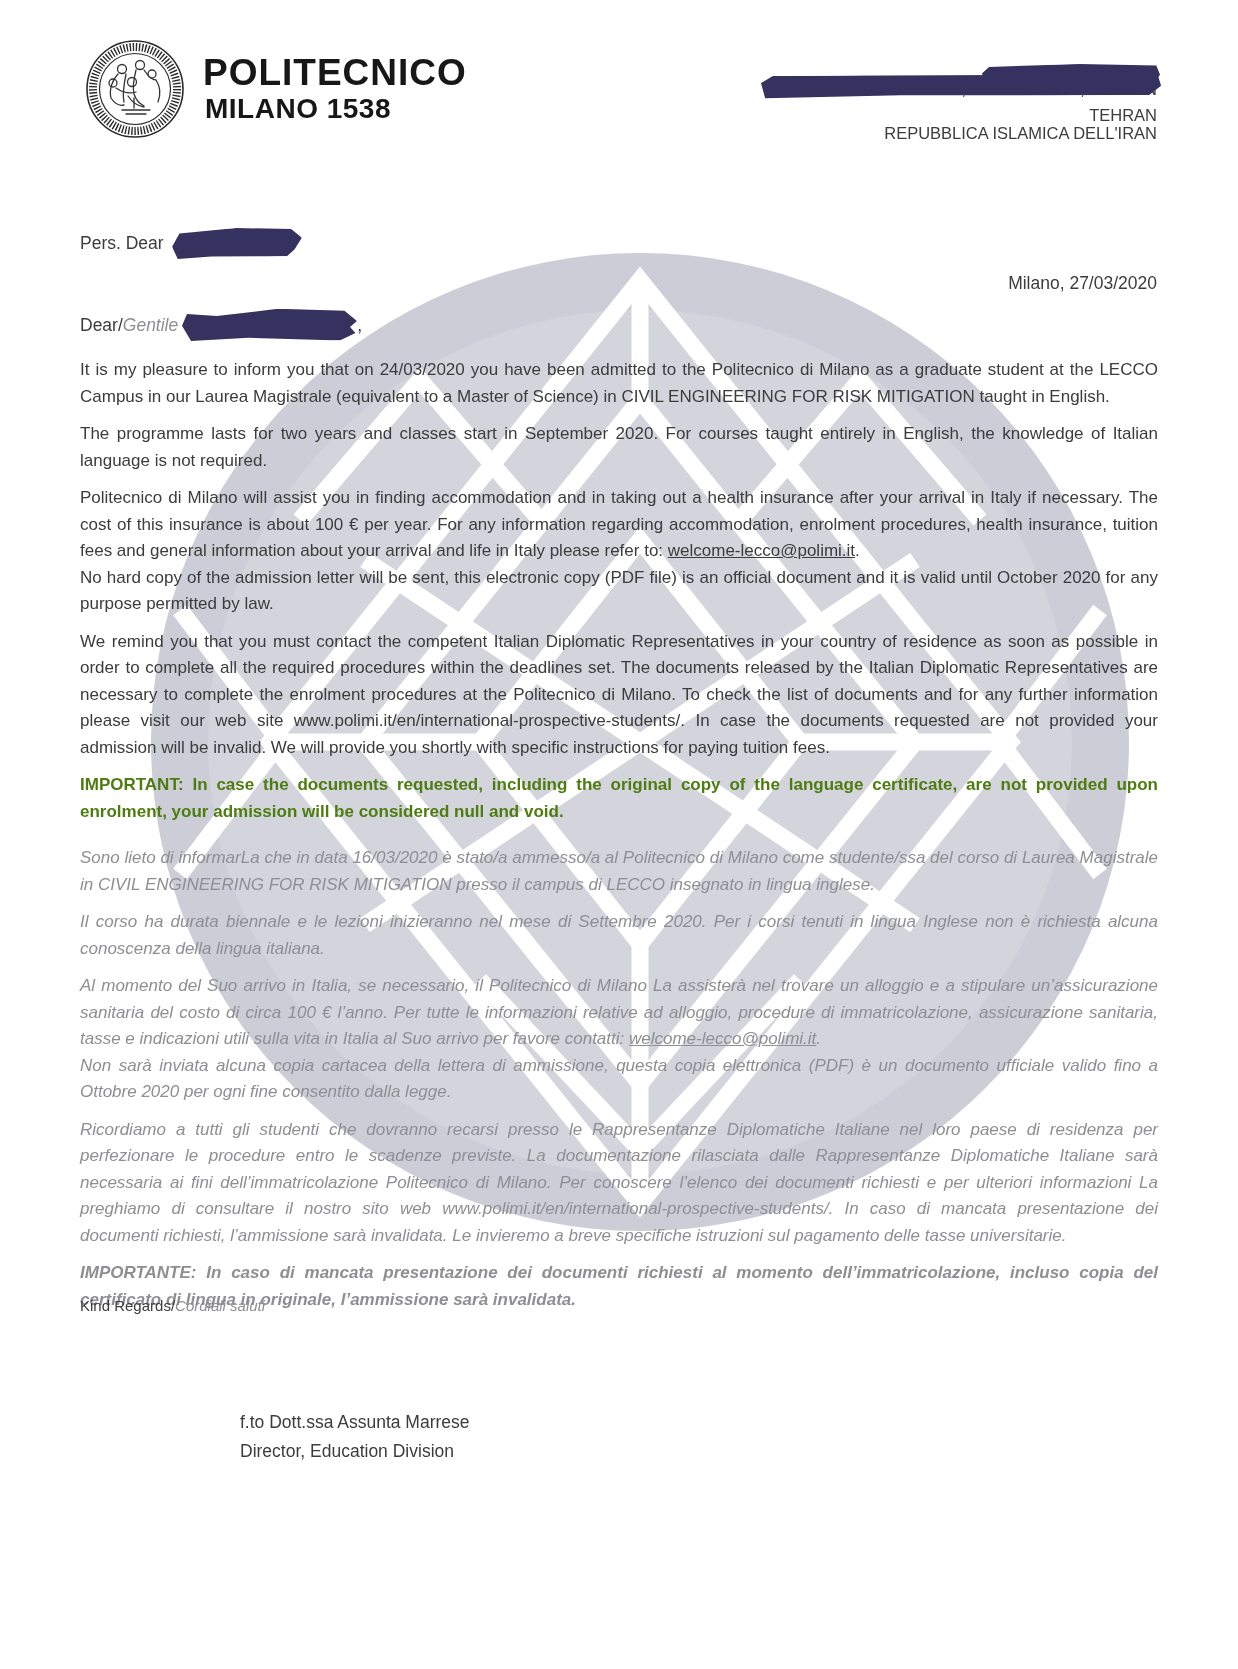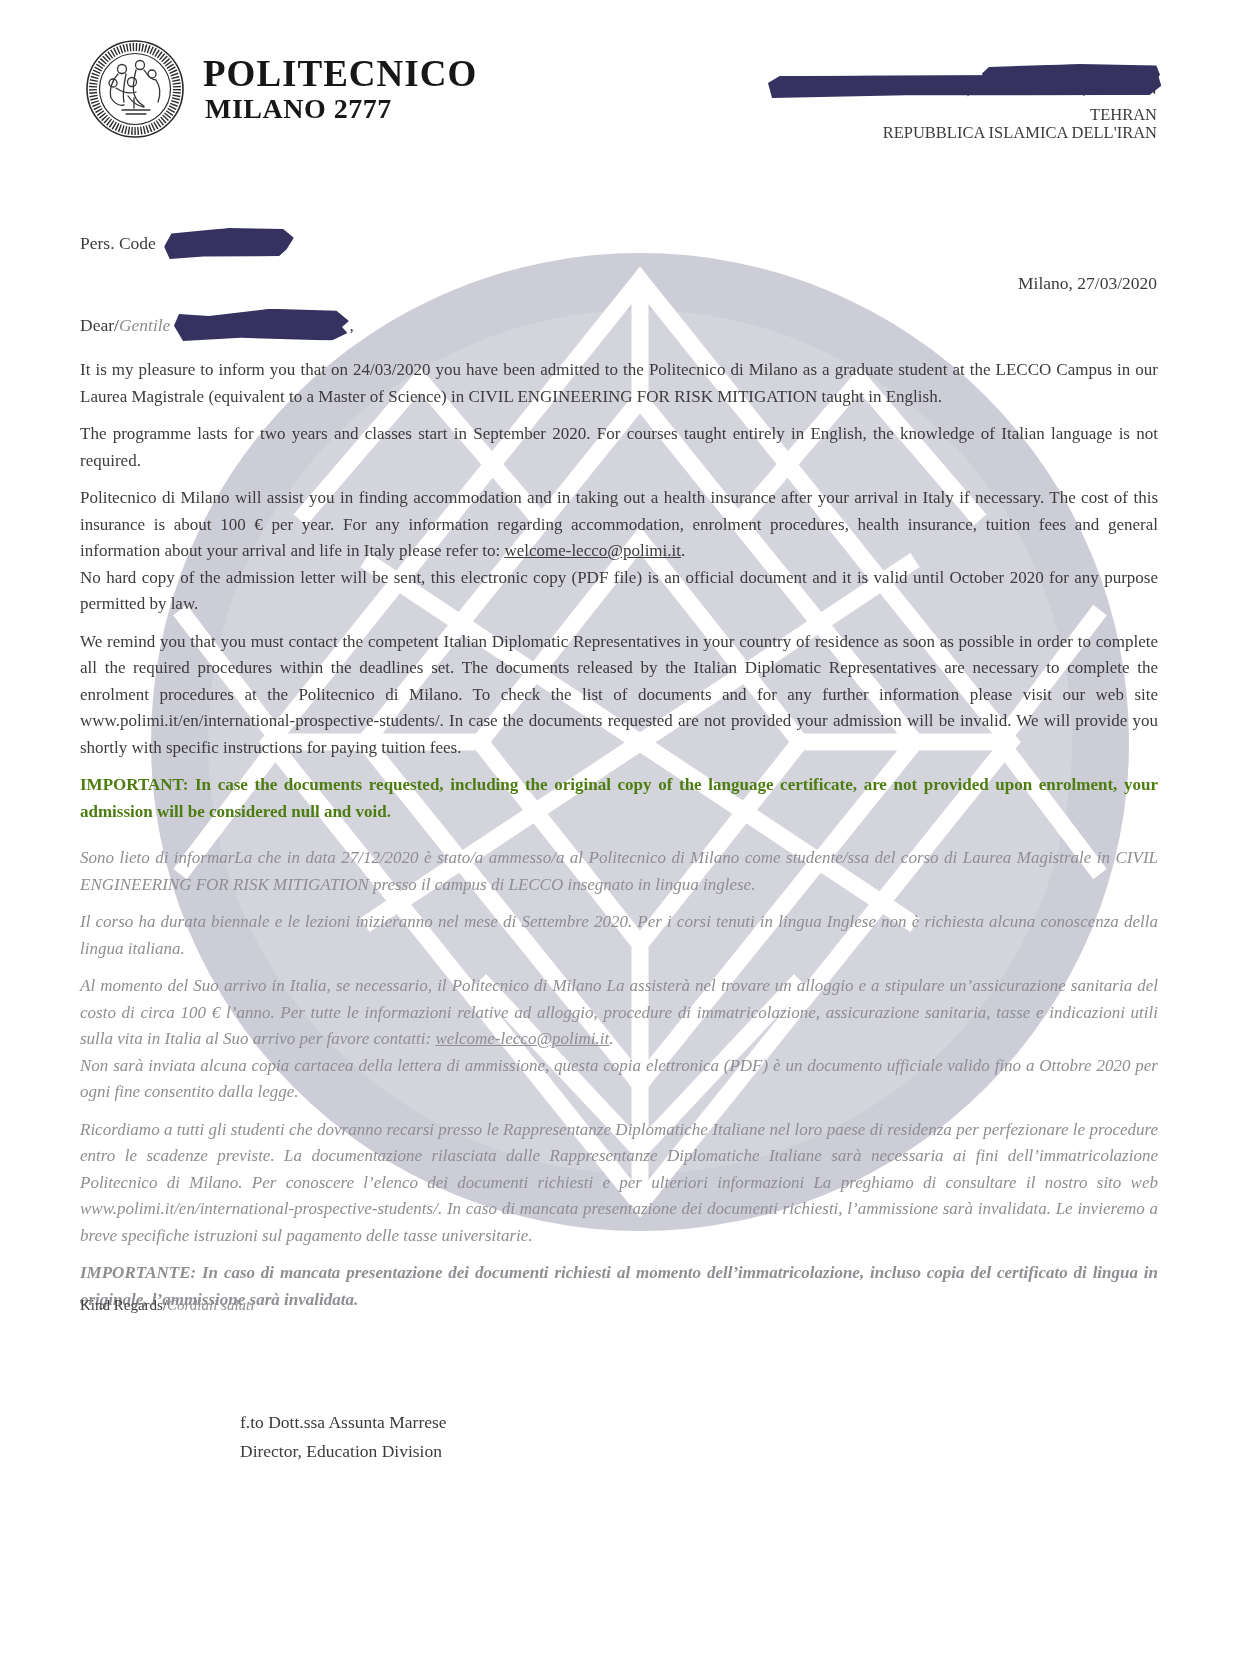--- a/index.html
+++ b/index.html
@@ -1,21 +1,21 @@
 <!DOCTYPE html>
 <html><head>
 <meta charset="utf-8">
 <style>
   html,body{margin:0;padding:0;background:#ffffff;}
   .page{
     position:relative;
     width:1238px;height:1669px;
     background:#ffffff;
     overflow:hidden;
-    font-family:Liberation Serif, serif;
+    font-family:Liberation Sans, sans-serif;
     color:#3c3c3c;
   }
   
   .watermark{position:absolute;left:0;top:0;width:1238px;height:1669px;pointer-events:none;}
   
   .seal{position:absolute;left:82px;top:36px;width:106px;height:106px;}
   .logo-title{position:absolute;left:203px;top:52px;font-size:37px;font-weight:700;letter-spacing:1px;color:#171717;}
   .logo-subtitle{position:absolute;left:205px;top:93px;font-size:28px;font-weight:700;letter-spacing:.5px;color:#171717;}
   
   .address{position:absolute;right:81px;top:62px;text-align:right;font-size:16.5px;line-height:18px;color:#3c3c3c;}
@@ -106,53 +106,53 @@
       <path d="M44,38 C42,48 40,58 42,66"></path>
       <path d="M54,34 C52,42 50,50 52,58 C54,64 58,68 62,70"></path>
       <path d="M62,34 C66,40 70,44 74,44 C78,50 79,58 76,66"></path>
       <path d="M34,52 C40,56 48,58 54,56"></path>
       <path d="M46,60 C50,66 56,70 62,71"></path>
       <path d="M40,74 L68,74 M44,78 L64,78"></path>
       <path d="M52,62 L52,72"></path>
     </g>
   </svg>
   <div class="logo-title">POLITECNICO</div>
-  <div class="logo-subtitle">MILANO 2777</div>
+  <div class="logo-subtitle">MILANO 1538</div>
 
   <div class="address">
     <div class="addr-line">
       <span class="redact addr-bar1"></span>
     </div>
     <div class="addr-line addr-line2">
       <span class="addr-peek">
         <span>AZADI STREET, SADEGHI AVE, TEHRAN</span>
         <span class="redact addr-bar2"></span>
       </span>
     </div>
     <div class="addr-line">TEHRAN</div>
     <div class="addr-line">REPUBBLICA ISLAMICA DELL'IRAN</div>
   </div>
 
   <div class="pers-code">
-    <span>Pers. Code</span><span class="redact pers-bar"></span>
+    <span>Pers. Dear</span><span class="redact pers-bar"></span>
   </div>
 
   <div class="dateline">Milano, 27/03/2020</div>
 
   <div class="salutation">
     <span>Dear/</span><span class="it-inline">Gentile</span><span class="redact dear-bar"></span><span>,</span>
   </div>
 
   <div class="letter-body">
       <p class="para en"><span>It is my pleasure to inform you that on 24/03/2020 you have been admitted to the Politecnico di Milano as a graduate student at the LECCO Campus in our Laurea Magistrale (equivalent to a  Master of Science)  in CIVIL ENGINEERING FOR RISK MITIGATION taught in English.</span></p>
       <p class="para en"><span>The programme lasts for two years and  classes start  in September 2020. For courses taught entirely in English, the knowledge of Italian language is not required.</span></p>
       <p class="para en"><span>Politecnico di Milano will assist you in finding accommodation and in taking out a health insurance after your arrival in Italy if necessary. The cost of this insurance is about 100 € per year. For any information regarding accommodation, enrolment procedures, health insurance, tuition fees and general information about your arrival and life in Italy please refer to: </span><span class="ul">welcome-lecco@polimi.it</span><span>.</span><br><span>No hard copy of the admission letter will be sent, this electronic copy (PDF file) is an official document and it is valid until October 2020 for any purpose permitted by law.</span></p>
       <p class="para en"><span>We remind you that you must contact the competent Italian Diplomatic Representatives in your country of residence as soon as possible in order to complete all the required procedures within the deadlines set. The documents released by the Italian Diplomatic Representatives are necessary to complete the enrolment procedures at the Politecnico di Milano. To check the list of documents and for any further information please visit our web site www.polimi.it/en/international-prospective-students/. In case the documents requested are not provided your admission will be invalid. We will provide you shortly with specific instructions for paying tuition fees.</span></p>
       <p class="para en-bold"><span>IMPORTANT: In case the documents requested, including the original copy of the language certificate, are not provided upon enrolment, your admission will be considered null and void.</span></p>
-      <p class="para it gap-top"><span>Sono lieto di informarLa che in data 27/12/2020 è stato/a ammesso/a al Politecnico di Milano come studente/ssa del corso di Laurea Magistrale in CIVIL ENGINEERING FOR RISK MITIGATION presso il campus di LECCO insegnato in lingua inglese.</span></p>
+      <p class="para it gap-top"><span>Sono lieto di informarLa che in data 16/03/2020 è stato/a ammesso/a al Politecnico di Milano come studente/ssa del corso di Laurea Magistrale in CIVIL ENGINEERING FOR RISK MITIGATION presso il campus di LECCO insegnato in lingua inglese.</span></p>
       <p class="para it"><span>Il corso ha durata biennale e le lezioni inizieranno nel mese di Settembre 2020. Per i corsi tenuti in lingua Inglese non è richiesta alcuna conoscenza della lingua italiana.</span></p>
       <p class="para it"><span>Al momento del Suo arrivo in Italia, se necessario, il Politecnico di Milano La assisterà nel trovare un alloggio e a stipulare un’assicurazione sanitaria del costo di circa 100 € l’anno. Per tutte le informazioni relative  ad alloggio, procedure di immatricolazione, assicurazione sanitaria, tasse e indicazioni utili sulla vita in Italia al Suo arrivo per favore contatti: </span><span class="ul">welcome-lecco@polimi.it</span><span>.</span><br><span>Non sarà inviata alcuna copia cartacea della lettera di ammissione, questa copia elettronica (PDF) è un documento ufficiale valido fino a Ottobre 2020  per ogni fine consentito dalla legge.</span></p>
       <p class="para it"><span>Ricordiamo a tutti gli studenti che dovranno recarsi presso le Rappresentanze Diplomatiche Italiane nel loro paese di residenza per perfezionare le procedure entro le scadenze previste. La documentazione rilasciata dalle Rappresentanze Diplomatiche Italiane sarà necessaria ai fini dell’immatricolazione Politecnico di Milano. Per conoscere l’elenco dei documenti richiesti e per ulteriori informazioni La preghiamo di consultare il nostro sito web www.polimi.it/en/international-prospective-students/. In caso di mancata presentazione dei documenti richiesti, l’ammissione sarà invalidata. Le invieremo a breve specifiche istruzioni sul pagamento delle tasse universitarie.</span></p>
       <p class="para it-bold"><span>IMPORTANTE: In caso di mancata presentazione dei documenti richiesti al momento dell’immatricolazione, incluso copia del certificato di lingua in originale, l’ammissione sarà invalidata.</span></p>
     </div>
 
   <div class="closing">
     <span>Kind Regards/</span><span class="it-inline">Cordiali saluti</span>
   </div>
 

